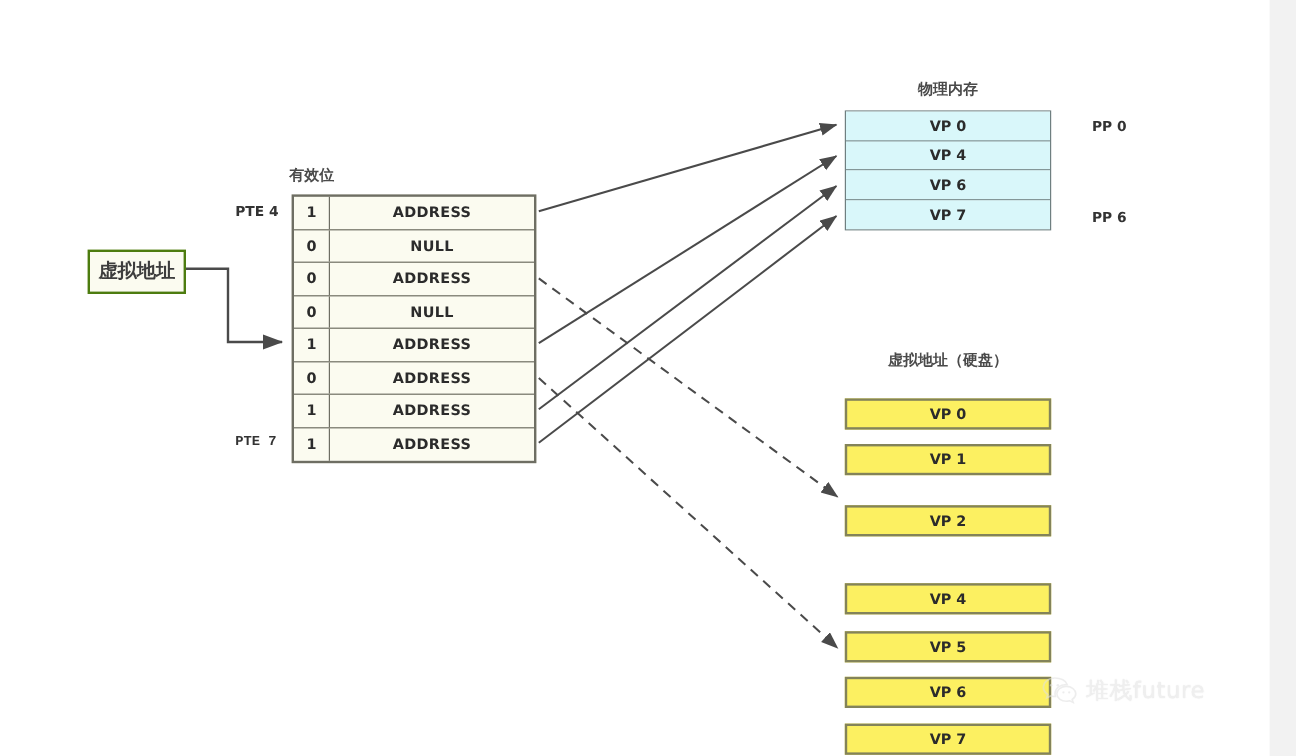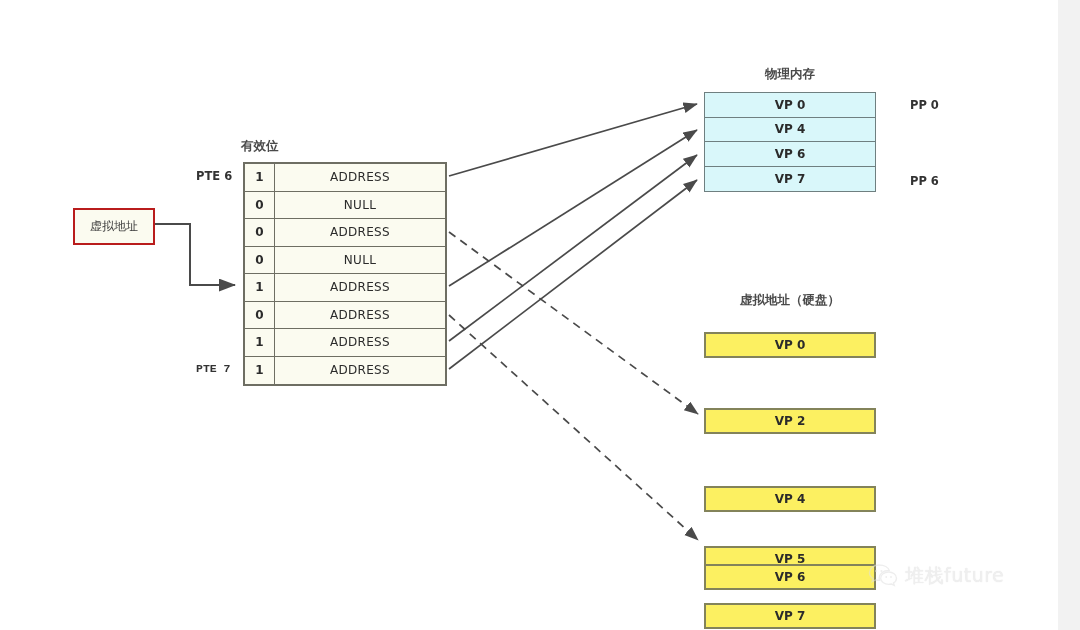--- a/index.html
+++ b/index.html
@@ -42,27 +42,27 @@
   }
 
   
   .va-box {
     position: absolute;
     left: 73px;
     top: 208px;
     width: 78px;
     height: 33px;
     background: #fbfbf0;
-    border: 2px solid #b91c1c;
-    display: flex;
-    align-items: center;
-    justify-content: center;
-    font-size: 12px;
+    border: 2px solid #4d7c0f;
+    display: flex;
+    align-items: center;
+    justify-content: center;
+    font-size: 16px;
     color: #3d3d3d;
-    font-weight: normal;
+    font-weight: bold;
   }
 
   
   .pte-table {
     position: absolute;
     left: 243px;
     top: 162px;
     width: 204px;
     border: 2px solid #6e6e63;
     background: #fbfbf0;
@@ -85,21 +85,21 @@
     font-weight: bold;
     color: #2b2b2b;
     box-sizing: border-box;
   }
   .pte-addr {
     flex: 1;
     display: flex;
     align-items: center;
     justify-content: center;
     font-size: 12px;
-    font-weight: normal;
+    font-weight: bold;
     color: #2b2b2b;
     letter-spacing: 0.3px;
   }
 
   .pte-side-label {
     position: absolute;
     font-size: 11.5px;
     font-weight: bold;
     color: #333333;
   }
@@ -241,21 +241,21 @@
     </g>
   </svg>
 
   <div class="va-box cjk">
     <span>虚拟地址</span>
   </div>
 
   <div class="valid-caption cjk">有效位</div>
 
 
-  <div class="pte-side-label" style="left:196px; top:169px;">PTE 6</div>
+  <div class="pte-side-label" style="left:196px; top:169px;">PTE 4</div>
   <div class="pte-side-label" style="left:196px; top:362px;font-family:Liberation Mono, monospace;">PTE 7</div>
 
   <div class="pte-table">
     <div class="pte-row">
       <div class="pte-valid">1</div>
       <div class="pte-addr">ADDRESS</div>
     </div>
     <div class="pte-row">
       <div class="pte-valid">0</div>
       <div class="pte-addr">NULL</div>
@@ -294,23 +294,24 @@
     <div class="phys-cell">VP 6</div>
     <div class="phys-cell">VP 7</div>
   </div>
 
   <div class="pp-label" style="left:888px; top:98px;">PP 0</div>
   <div class="pp-label" style="left:888px; top:174px;">PP 6</div>
 
   <div class="panel-title cjk" style="left:690px; top:292px; width:200px;">虚拟地址（硬盘）</div>
 
   <div class="disk-cell" style="top:332px;">VP 0</div>
-  <div class="disk-cell" style="top:408px;">VP 2</div>
+  <div class="disk-cell" style="top:370px;">VP 1</div>
+  <div class="disk-cell" style="top:421px;">VP 2</div>
   <div class="disk-cell" style="top:486px;">VP 4</div>
-  <div class="disk-cell" style="top:546px;">VP 5</div>
+  <div class="disk-cell" style="top:526px;">VP 5</div>
   <div class="disk-cell" style="top:564px;">VP 6</div>
   <div class="disk-cell" style="top:603px;">VP 7</div>
 
   <div class="watermark">
     <svg width="30" height="26" viewBox="0 0 30 26">
       <path d="M11,2 C5.5,2 1.5,5.6 1.5,9.8 C1.5,12.2 2.9,14.3 5.1,15.7 L4.2,18.6 L7.5,16.9
                C8.6,17.2 9.8,17.4 11,17.4 C11.2,17.4 11.4,17.4 11.6,17.4
                C11.3,16.6 11.2,15.8 11.2,15 C11.2,10.8 15.3,7.5 20.4,7.5
                C20.7,7.5 21,7.5 21.3,7.5 C20.4,4.3 16.2,2 11,2 Z" fill="none" stroke="#e0e0e0" stroke-width="1.4"></path>
       <circle cx="8" cy="8" r="1.1" fill="#e0e0e0"></circle>

